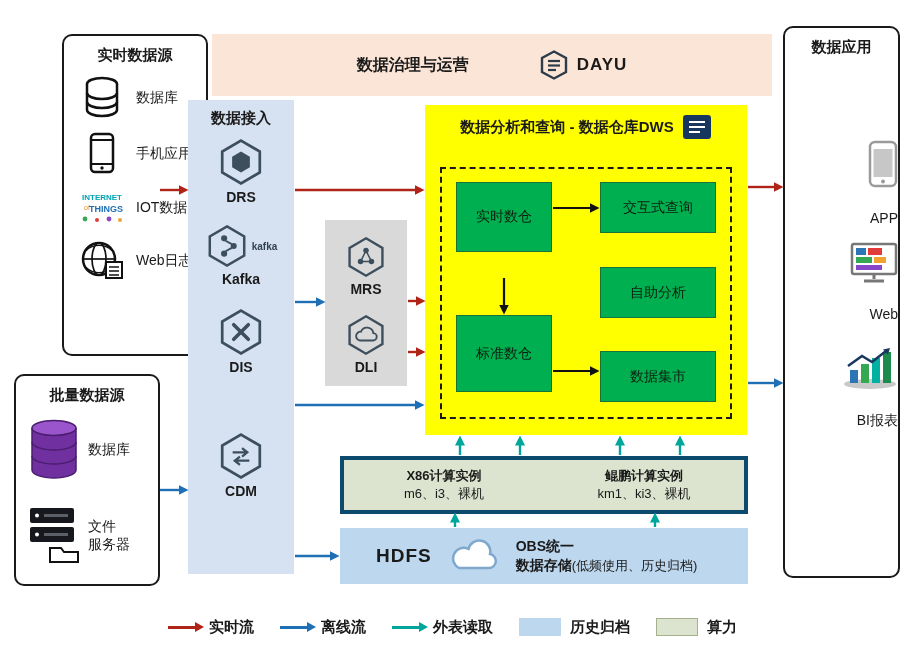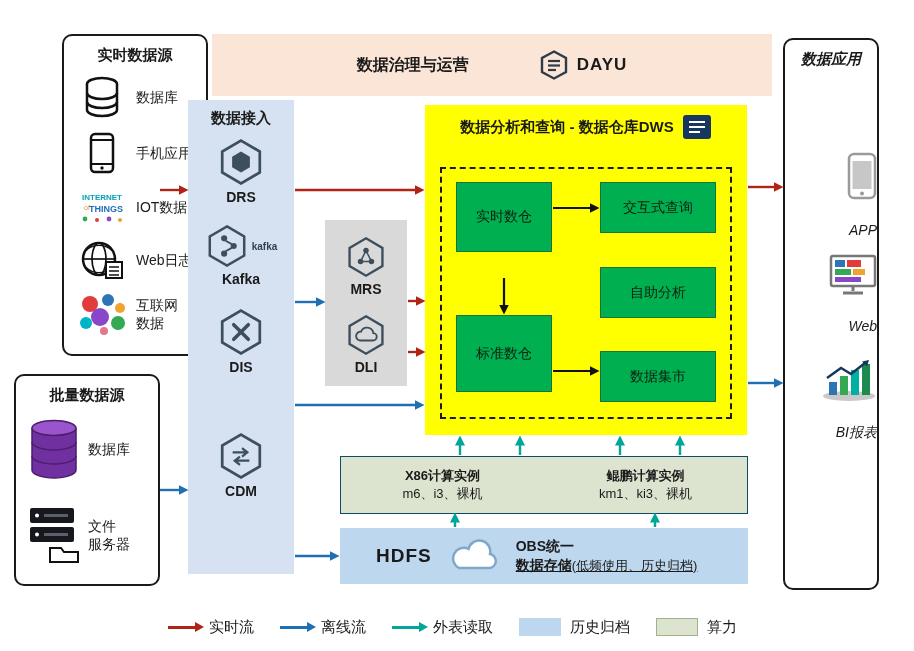--- a/index.html
+++ b/index.html
@@ -39,21 +39,21 @@
   
   .dws-box { position:absolute; left:425px; top:105px; width:322px; height:330px; background:#ffff00; }
   .dws-header { position:absolute; top:9px; left:0; width:100%; display:flex; align-items:center; justify-content:center; gap:8px; }
   .dws-title { font-weight:bold; font-size:15px; }
   .dws-dashed { position:absolute; left:15px; top:62px; width:292px; height:252px; border:2px dashed #1a1a1a; }
   .green-box { position:absolute; background:#00b050; border:1px solid #17733a;
                display:flex; align-items:center; justify-content:center; font-size:14px; color:#0b1f10; }
 
   
   .compute-box { position:absolute; left:340px; top:456px; width:408px; height:58px; background:#dce4cf;
-                 border:1px solid #0c4a6e; display:flex; }
+                 border:4px solid #0c4a6e; display:flex; }
   .compute-cell { flex:1; display:flex; flex-direction:column; align-items:center; justify-content:center;
                   font-size:13px; line-height:1.4; }
   .compute-cell .t { font-weight:bold; }
 
   
   .hdfs-box { position:absolute; left:340px; top:528px; width:408px; height:56px; background:#bdd7ee;
               display:flex; align-items:center; padding-left:36px; gap:14px; }
   .hdfs-label { font-weight:bold; font-size:19px; letter-spacing:1px; }
   .obs-text { font-size:14px; line-height:1.3; }
   .obs-text .b { font-weight:bold; }
@@ -62,21 +62,21 @@
   
   .app-item { position:absolute; left:0; width:100%; display:flex; flex-direction:column; align-items:flex-end; gap:22px; }
   .app-label { font-size:14px; }
 
   
   .arrows { position:absolute; left:0; top:0; z-index:10; pointer-events:none; }
 
   
   .legend { position:absolute; left:168px; top:612px; height:30px; display:flex; align-items:center; gap:26px;
             font-size:15px; }
-  .legend-item { display:flex; align-items:center; gap:9px; }
+  .legend-item { display:flex; align-items:center; gap:9px;font-weight:bold; }
   .la { position:relative; width:32px; height:3px; }
   .la::after { content:""; position:absolute; right:-9px; top:50%; transform:translateY(-50%);
                border:5px solid transparent; }
   .la-red  { background:#b02418; } .la-red::after  { border-left:9px solid #b02418; }
   .la-blue { background:#1f6fb5; } .la-blue::after { border-left:9px solid #1f6fb5; }
   .la-teal { background:#00a59b; } .la-teal::after { border-left:9px solid #00a59b; }
   .sw { width:42px; height:18px; }
   .sw-blue { background:#bdd7ee; }
   .sw-green { background:#dce4cf; border:1px solid #a3b18d; }
 </style>
@@ -135,35 +135,20 @@
           <path d="M6 10.5 a19 19 0 0 1 26 0 M6 27.5 a19 19 0 0 0 26 0" fill="none" stroke="#111" stroke-width="1.4"></path>
           <rect x="26" y="22" width="16" height="16" fill="#fff" stroke="#111" stroke-width="2"></rect>
           <line x1="29" y1="27" x2="39" y2="27" stroke="#111" stroke-width="1.5"></line>
           <line x1="29" y1="31" x2="39" y2="31" stroke="#111" stroke-width="1.5"></line>
           <line x1="29" y1="35" x2="39" y2="35" stroke="#111" stroke-width="1.5"></line>
         </svg>
       </span>
       <span class="src-label">Web日志</span>
     </div>
 
-    <div class="src-row" style="top:256px;">
-      <span class="icon-cell">
-        <svg width="48" height="44" viewBox="0 0 48 44">
-          <circle cx="12" cy="12" r="8" fill="#e23b3b"></circle>
-          <circle cx="30" cy="8" r="6" fill="#2e75b6"></circle>
-          <circle cx="42" cy="16" r="5" fill="#f0a330"></circle>
-          <circle cx="22" cy="25" r="9" fill="#8a46c8"></circle>
-          <circle cx="40" cy="31" r="7" fill="#35a853"></circle>
-          <circle cx="8" cy="31" r="6" fill="#00b4c8"></circle>
-          <circle cx="26" cy="39" r="4" fill="#e2778a"></circle>
-        </svg>
-      </span>
-      <span class="src-label">互联网
-数据</span>
-    </div>
   </div>
 
   <div class="outline-box" style="left:14px; top:374px; width:146px; height:212px;">
     <div class="box-title">批量数据源</div>
 
     <div class="src-row" style="top:42px;">
       <span class="icon-cell">
         <svg width="54" height="62" viewBox="0 0 54 62">
           <path d="M5 10 v42 c0 4.4 9.8 8 22 8 s22-3.6 22-8 V10" fill="#7030a0" stroke="#4a1d6e" stroke-width="1.5"></path>
           <ellipse cx="27" cy="10" rx="22" ry="7.5" fill="#9a55cd" stroke="#4a1d6e" stroke-width="1.5"></ellipse>
@@ -299,27 +284,27 @@
     </div>
   </div>
 
   <div class="hdfs-box">
     <span class="hdfs-label">HDFS</span>
     <svg width="56" height="34" viewBox="0 0 56 34">
       <path d="M13 29 h30 a7 7 0 0 0 1-13.9 A11 11 0 0 0 22.5 10 A8.5 8.5 0 0 0 13 29 Z" fill="#fff" stroke="#7fa8cc" stroke-width="2.5"></path>
     </svg>
     <span class="obs-text">
       <span class="b" style="display:block;">OBS统一</span>
-      <span style="display:block;text-decoration:underline;">
+      <span style="display:block;">
         <span class="b">数据存储</span><span class="obs-note">(低频使用、历史归档)</span>
       </span>
     </span>
   </div>
 
-  <div class="outline-box" style="left:783px; top:38px; width:96px; height:552px;font-style:italic;">
+  <div class="outline-box" style="left:783px; top:26px; width:117px; height:552px;">
     <div class="box-title">数据应用</div>
 
     <div class="app-item" style="top:112px;">
       <svg width="30" height="48" viewBox="0 0 30 48">
         <rect x="2" y="2" width="26" height="44" rx="5" fill="#fff" stroke="#9a9a9a" stroke-width="2.5"></rect>
         <rect x="5.5" y="9" width="19" height="28" fill="#c7c7c7"></rect>
         <circle cx="15" cy="41.5" r="2" fill="#9a9a9a"></circle>
       </svg>
       <span class="app-label">APP</span>
     </div>

